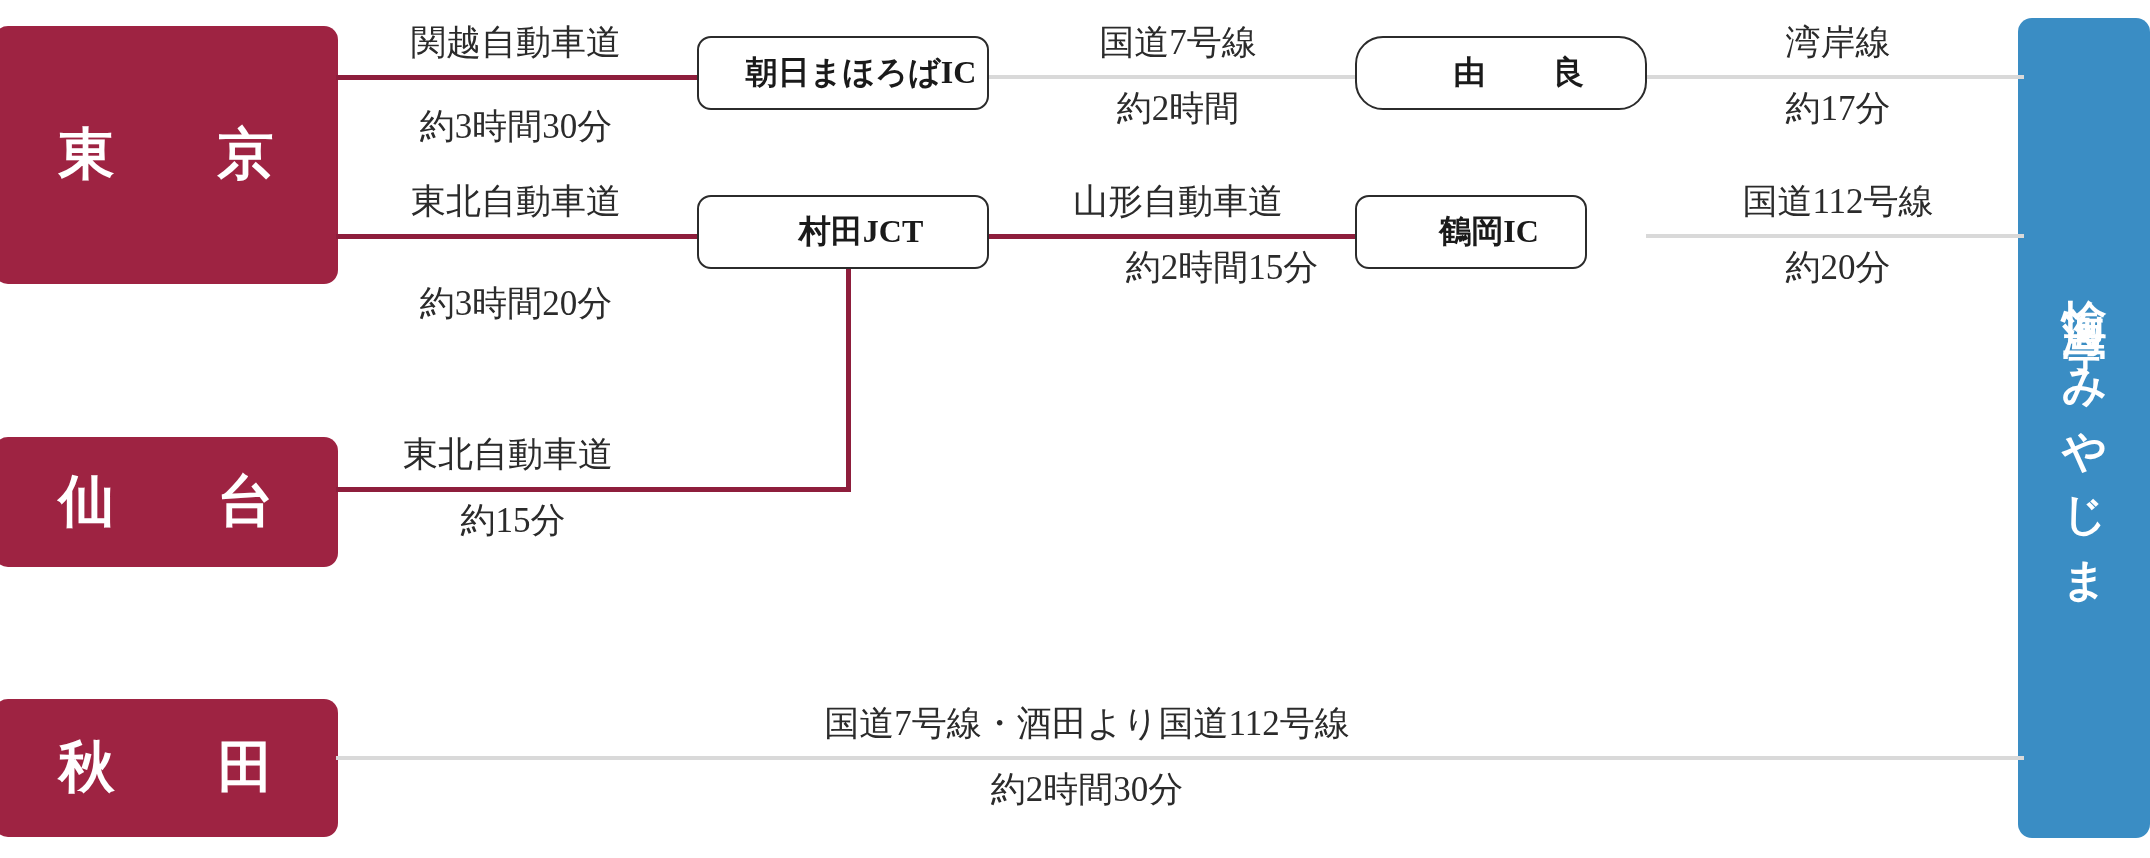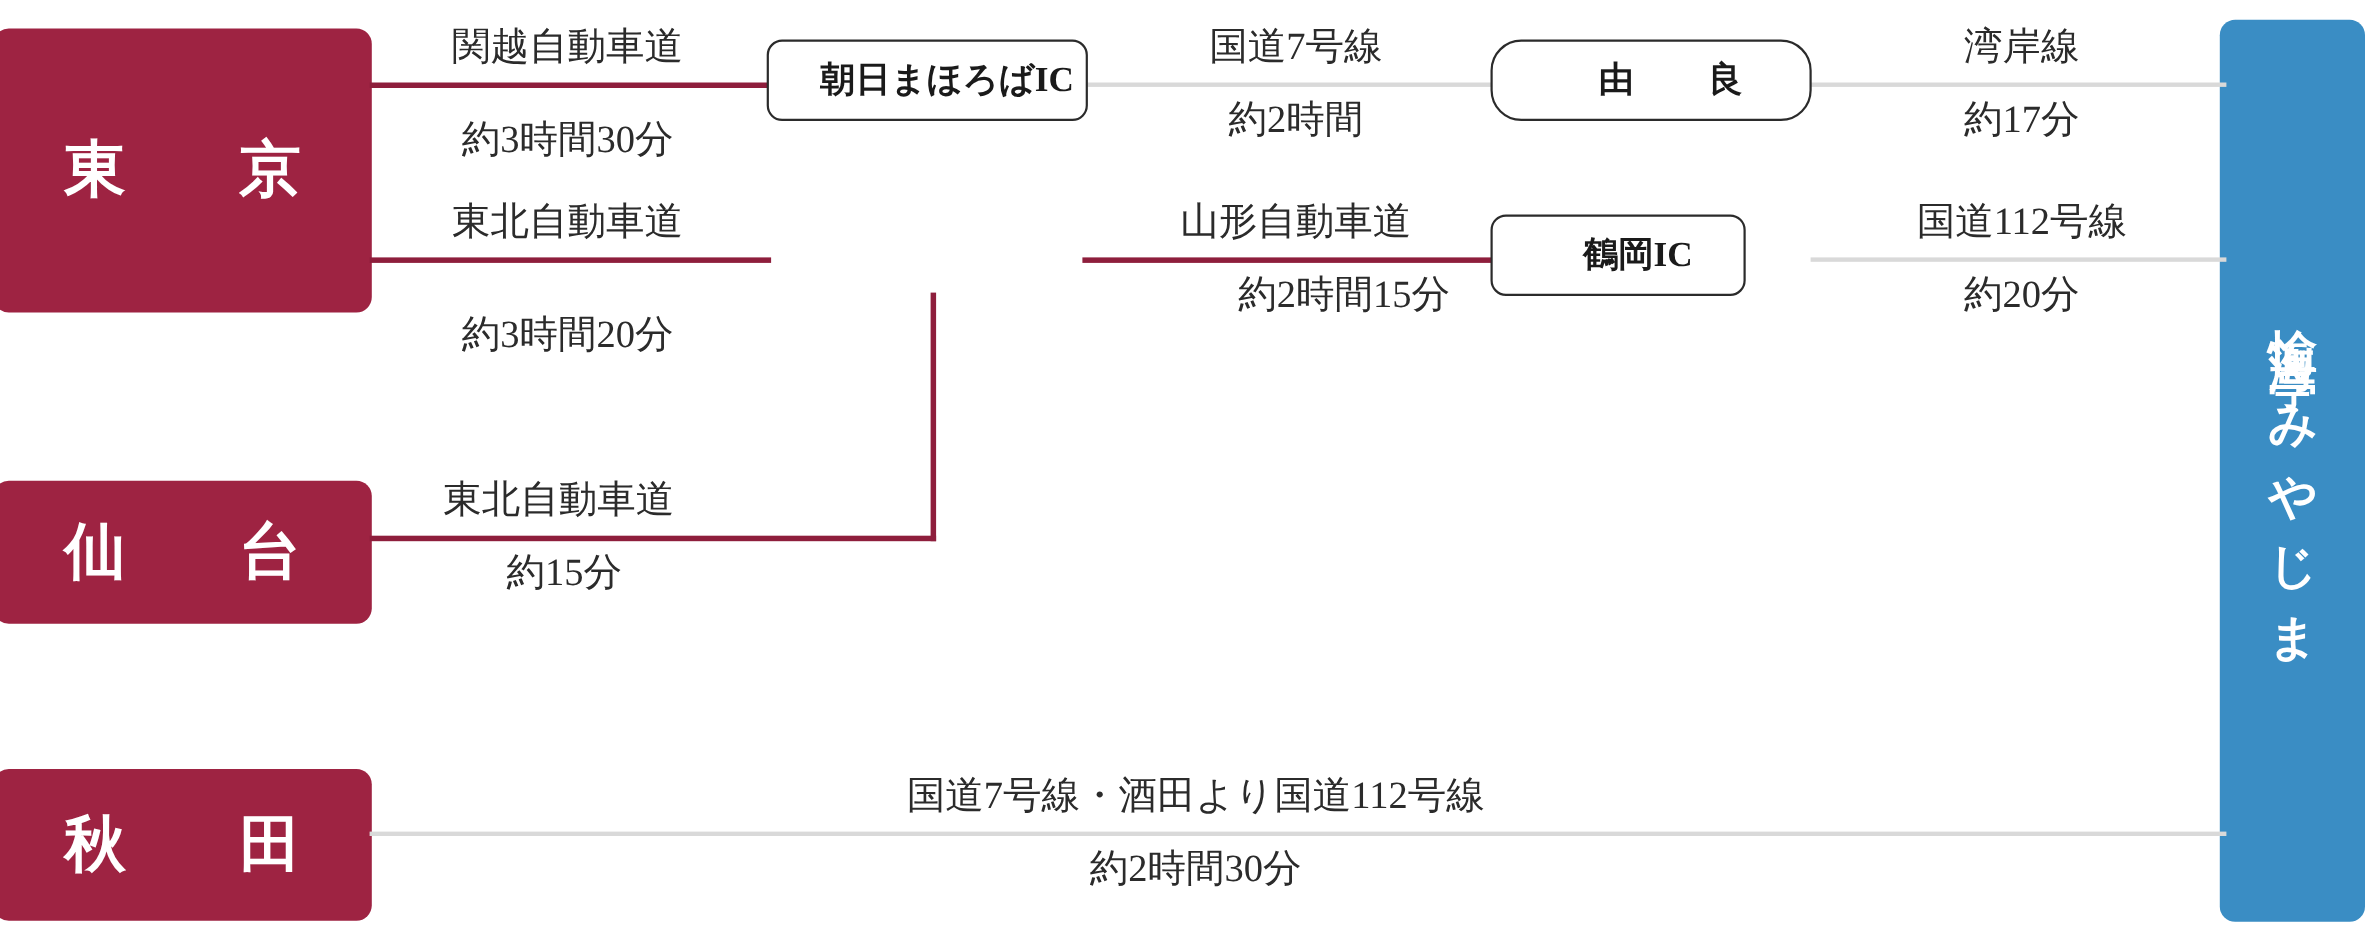--- a/index.html
+++ b/index.html
@@ -128,20 +128,23 @@
   </div>
 
   <div class="origin" style="left:-6px;top:699px;width:344px;height:138px;">
     <span>秋　田</span>
   </div>
 
   <div class="node" style="left:697px;top:36px;width:292px;height:74px;">
     <span>朝日まほろばIC</span>
   </div>
 
+  <div class="node" style="left:697px;top:195px;width:292px;height:74px;">
+    <span>村田JCT</span>
+  </div>
 
   <div class="node spaced" style="left:1355px;top:36px;width:292px;height:74px;border-radius:28px;">
     <span>由　良</span>
   </div>
 
   <div class="node" style="left:1355px;top:195px;width:232px;height:74px;">
     <span>鶴岡IC</span>
   </div>
 
   <div class="destination" style="left:2018px;top:18px;width:132px;height:820px;">

